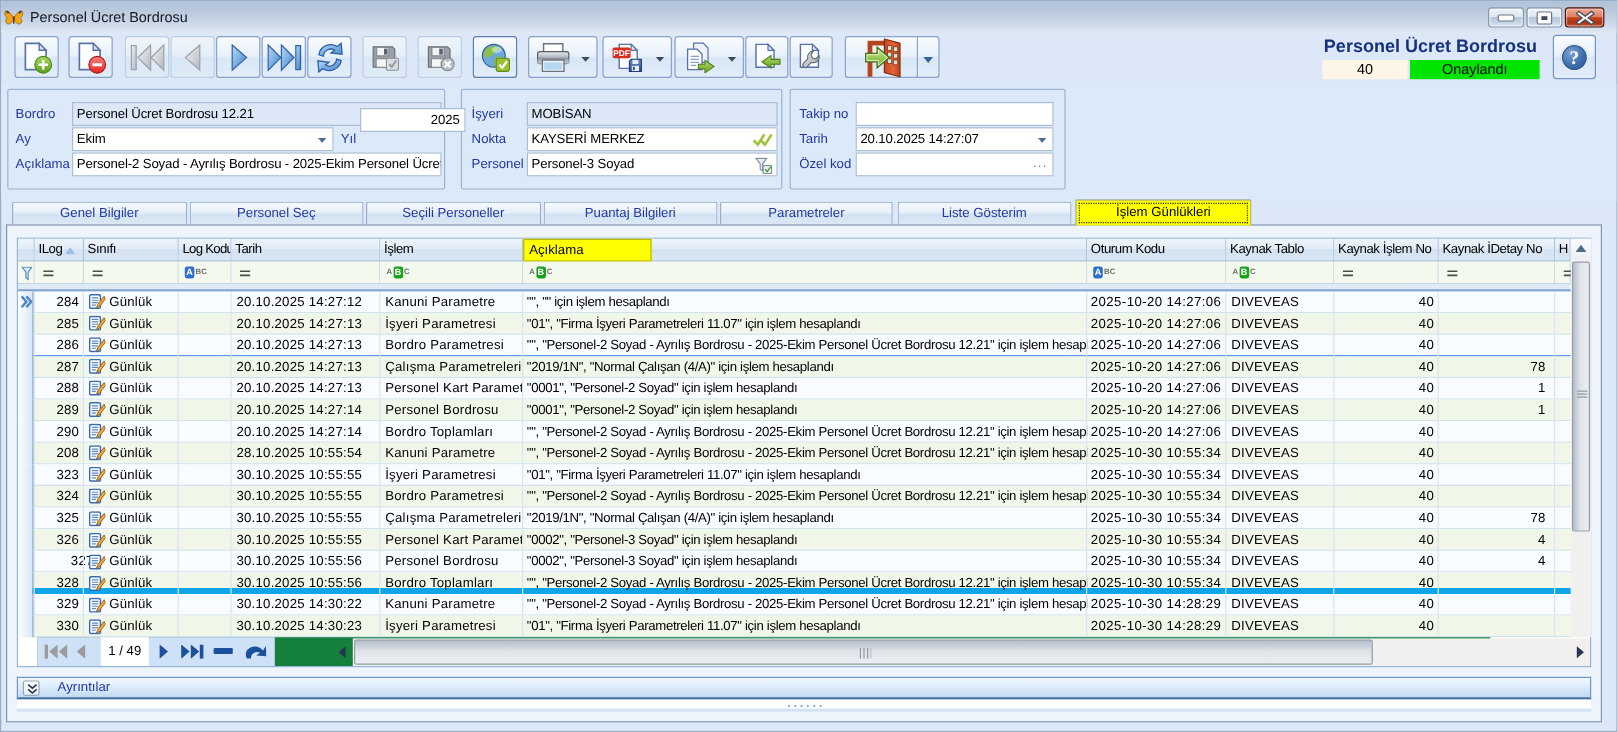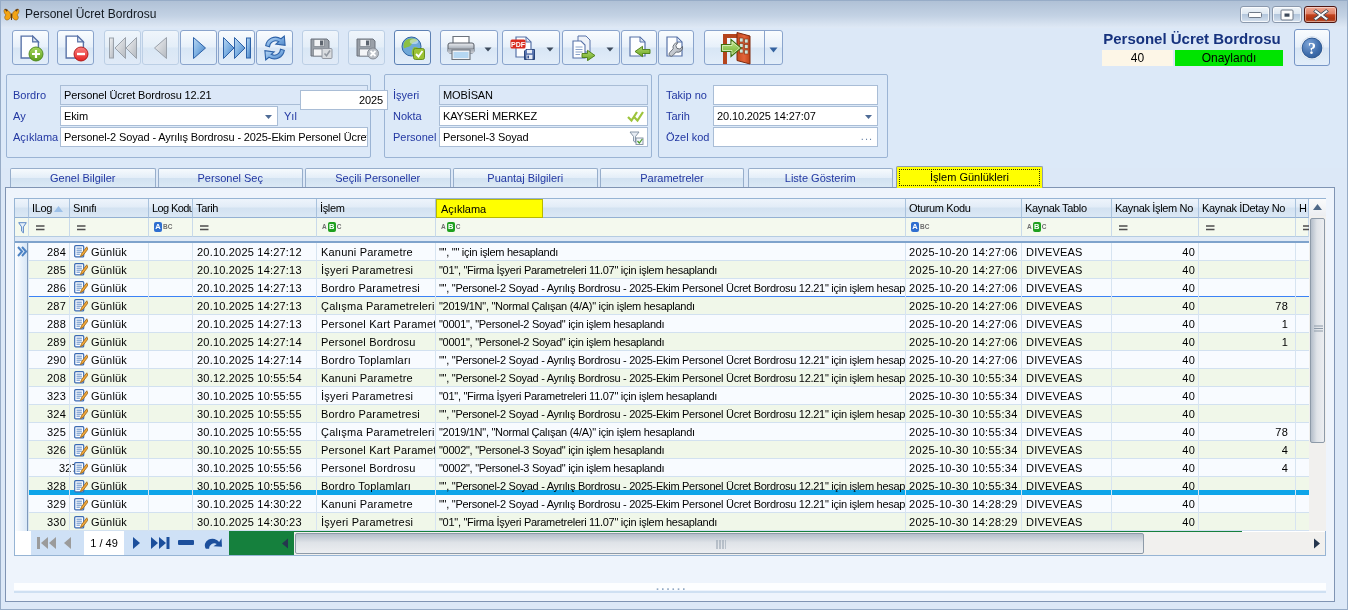--- a/index.html
+++ b/index.html
@@ -709,21 +709,21 @@
         <div style="position:absolute;left:1280px;top:0;width:1px;height:18.05px;background:#d7e4f1"></div>
       </div>
 <div style="position:absolute;left:0;top:169.85000000000002px;width:1294px;height:18.05px;background:#f0f7e9;border-bottom:1px solid #d2e1f0">
 <div style="position:absolute;left:0;top:0;width:13px;height:18.05px;background:linear-gradient(90deg,#fdfeff,#d8e7f7);border-right:1.5px solid #7e99bb"></div>
 <div class="gcell num" style="left:14px;top:0px;width:41px;height:18px">208</div>
 <div class="gcell" style="left:55px;top:0;width:79px;padding-left:21px"><svg style="position:absolute;left:4px;top:2.5px" width="14" height="13" viewBox="0 0 14 13">
             <rect x="0.7" y="0.7" width="9" height="11.2" rx="1" fill="#fdfeff" stroke="#3a6ab2" stroke-width="1.2"></rect>
             <path d="M2.5 3.2 h5.4 M2.5 5.2 h5.4 M2.5 7.2 h5.4 M2.5 9.2 h3.4" stroke="#5c88c4" stroke-width="1"></path>
             <path d="M12.8 1.8 L7.6 8.6 L6.4 11.6 L9.2 10.2 L13.8 4.2 Z" fill="#f0a73c" stroke="#9a6414" stroke-width="0.8"></path>
           </svg>Günlük</div>
-<div class="gcell " style="left:178px;top:0px;width:124px;height:18px">30.12.2025 10:55:54</div>
+<div class="gcell " style="left:178px;top:0px;width:124px;height:18px">28.10.2025 10:55:54</div>
 <div class="gcell " style="left:302px;top:0px;width:119px;height:18px">Kanuni Parametre</div>
 <div class="gcell ac" style="left:421px;top:0px;width:470px;height:18px">"", "Personel-2 Soyad - Ayrılış Bordrosu - 2025-Ekim Personel Ücret Bordrosu 12.21" için işlem hesaplandı</div>
 <div class="gcell otu" style="left:891px;top:0px;width:116px;height:18px">2025-10-30 10:55:34</div>
 <div class="gcell " style="left:1007px;top:0px;width:90px;height:18px">DIVEVEAS</div>
 <div class="gcell num" style="left:1097px;top:0px;width:87px;height:18px">40</div>
 <div class="gcell num" style="left:1184px;top:0px;width:93px;height:18px"></div>
 <div style="position:absolute;left:13px;top:0;width:1px;height:18.05px;background:#d7e4f1"></div>
         <div style="position:absolute;left:54px;top:0;width:1px;height:18.05px;background:#d7e4f1"></div>
         <div style="position:absolute;left:133px;top:0;width:1px;height:18.05px;background:#d7e4f1"></div>
         <div style="position:absolute;left:177px;top:0;width:1px;height:18.05px;background:#d7e4f1"></div>
@@ -993,16 +993,24 @@
 <div style="position:absolute;left:264px;top:1.5px;width:849px;height:21px;border:1px solid #8d9aa8;border-radius:2px;background:linear-gradient(#b3bdc9,#dfe3e8 45%,#eceef1)">
 <svg style="position:absolute;left:420px;top:6px" width="10" height="9" viewBox="0 0 10 9">
             <path d="M1 0 v9 M4 0 v9 M7 0 v9 M10 0 v9" stroke="#8d9aa8" stroke-width="1"></path>
           </svg>
         </div>
 <svg style="position:absolute;left:1282px;top:6.5px" width="8" height="11" viewBox="0 0 8 11">
           <path d="M1 0.5 L7 5.5 L1 10.5 Z" fill="#25364e"></path>
         </svg>
 </div>
 </div>
+<div id="detbar">
+<div style="position:absolute;left:4px;top:2px;width:14px;height:13px;background:linear-gradient(#fdfdfe,#e9edf2);border:1px solid #9aa8bb;border-radius:2px">
+<svg style="position:absolute;left:2.5px;top:2px" width="8" height="9" viewBox="0 0 8 9">
+          <path d="M0.5 0.5 L4 3.5 L7.5 0.5 M0.5 4.5 L4 7.5 L7.5 4.5" fill="none" stroke="#25324a" stroke-width="1.3"></path>
+        </svg>
+      </div>
+<div style="position:absolute;left:33px;top:2px;color:#2237a2">Ayrıntılar</div>
+</div>
 <div style="position:absolute;left:8px;right:8px;top:395px;height:7px;background:#fdfeff"></div>
 <div style="position:absolute;left:8px;right:8px;top:403px;height:2px;background:#cfe0f2"></div>
 <div style="position:absolute;left:650px;top:397px;width:40px;height:4px;color:#92a9c4;font-size:11px;line-height:2px;letter-spacing:2.2px;font-weight:bold">......</div>
 </div>
 
 </body></html>

